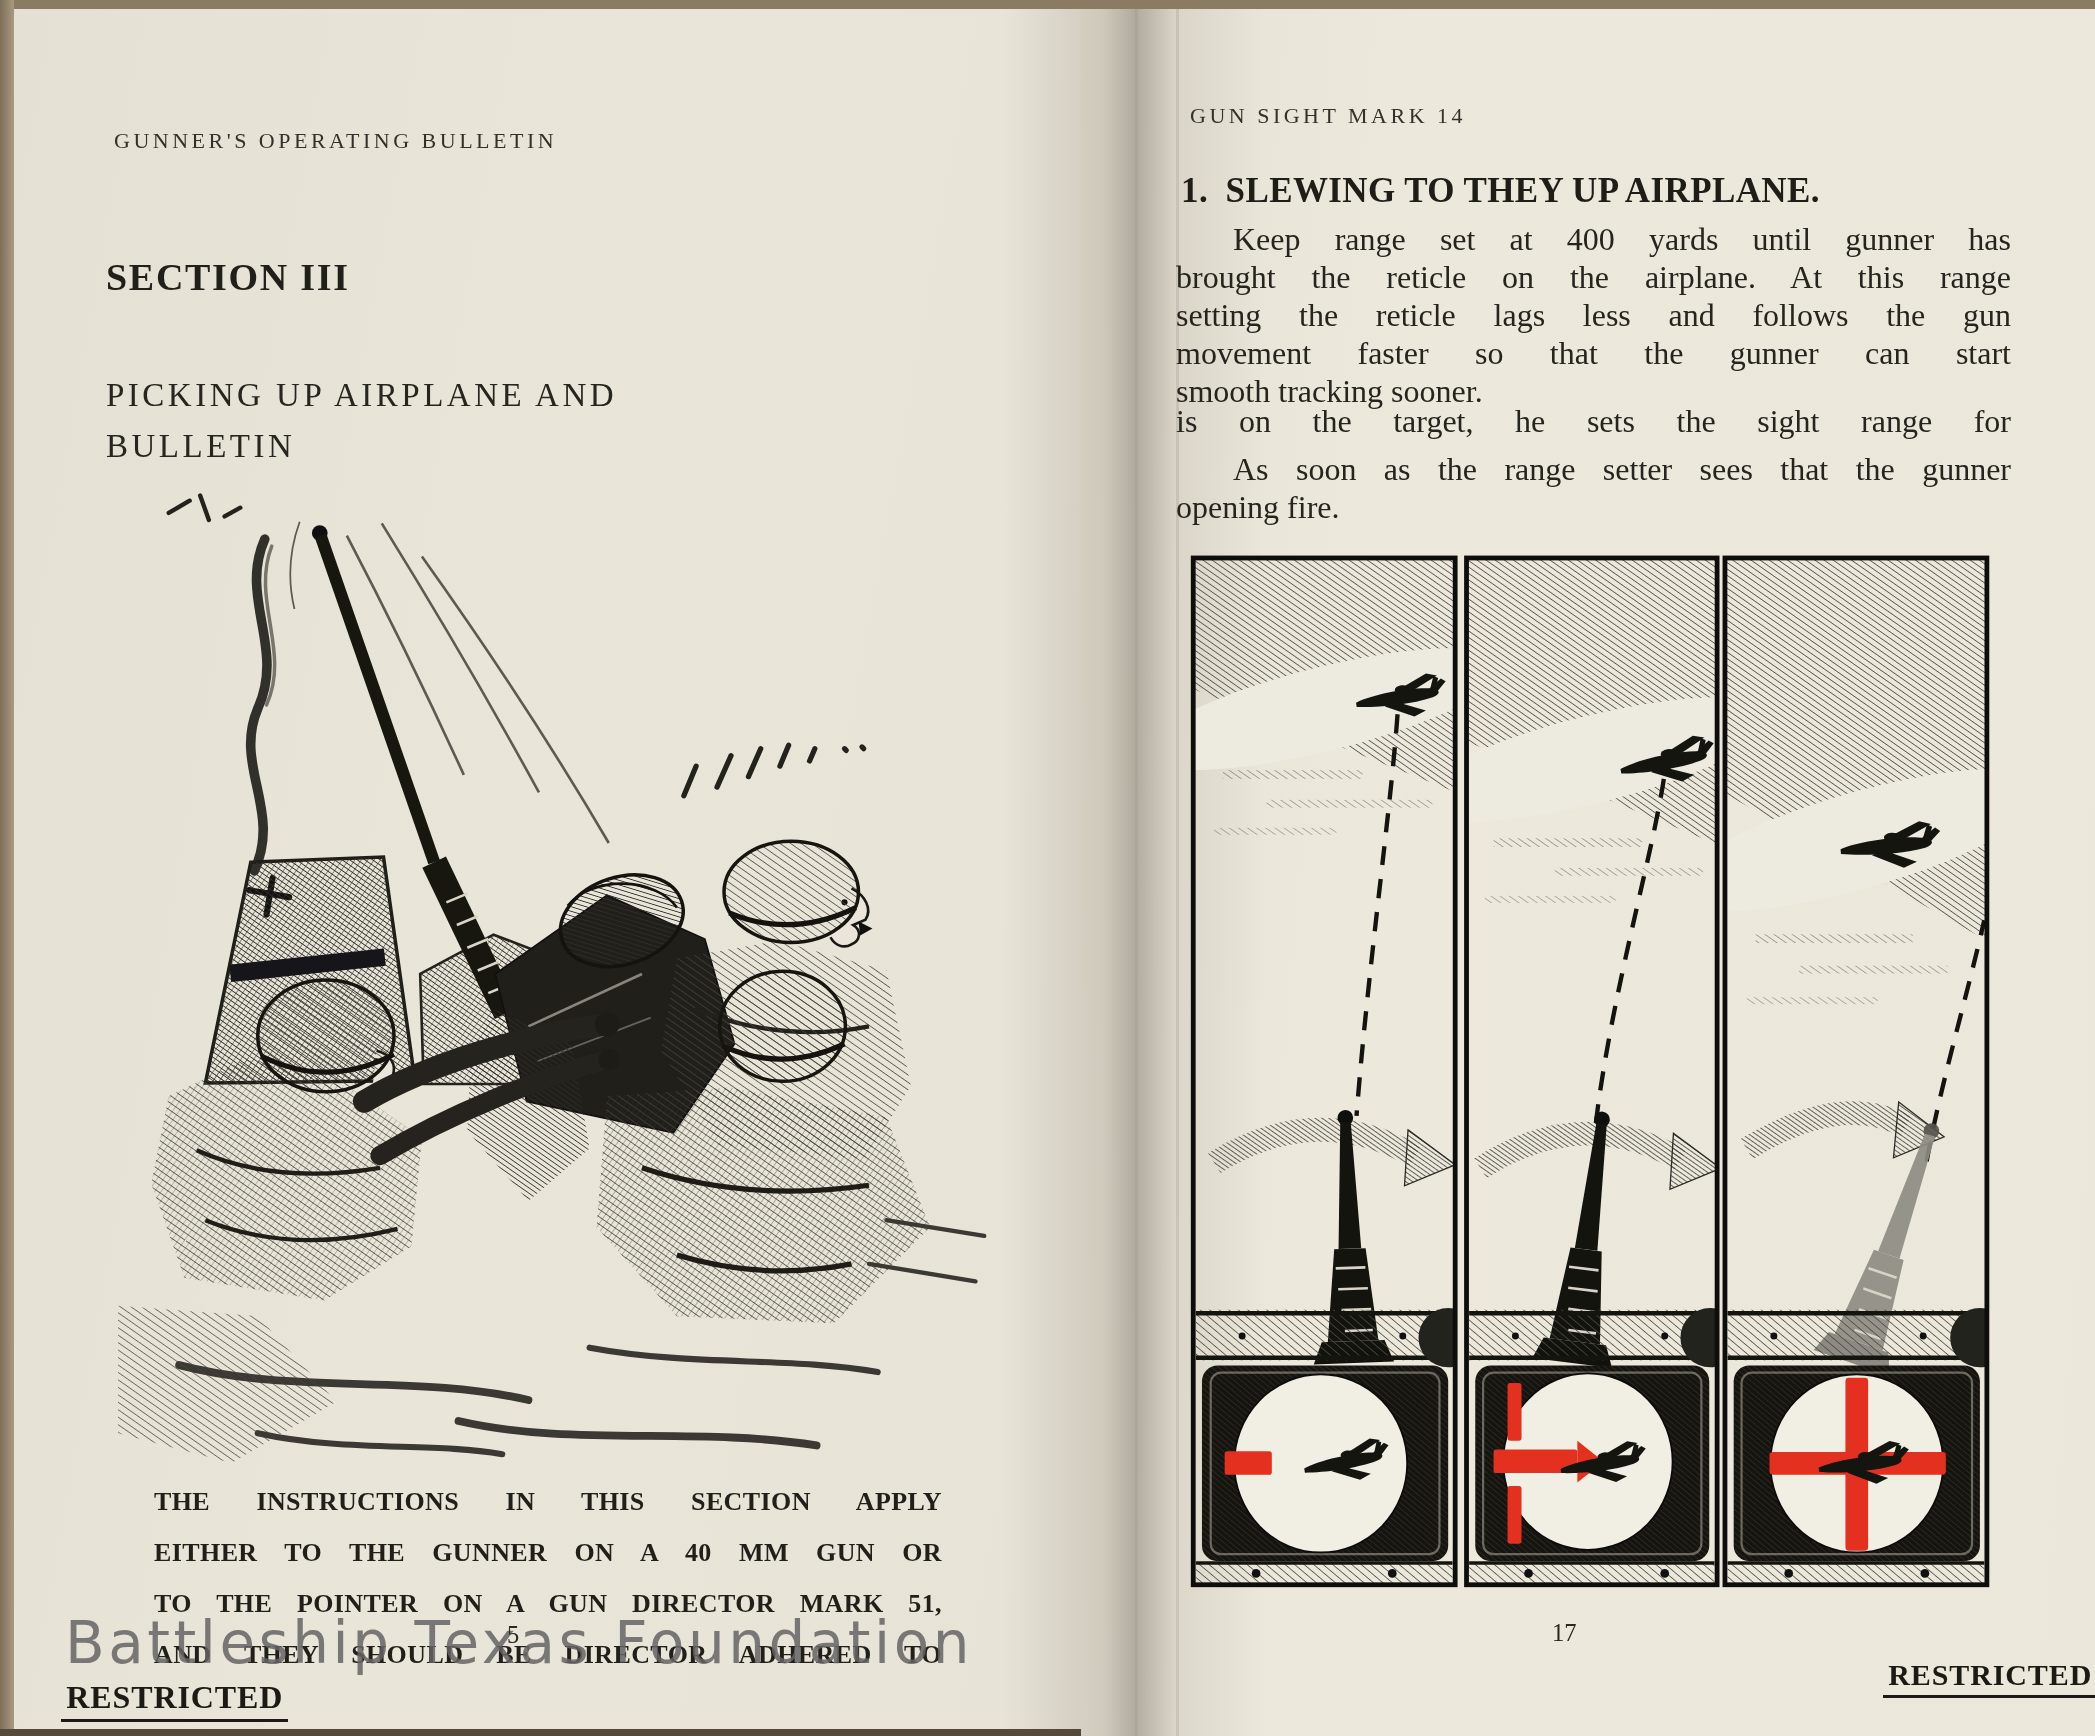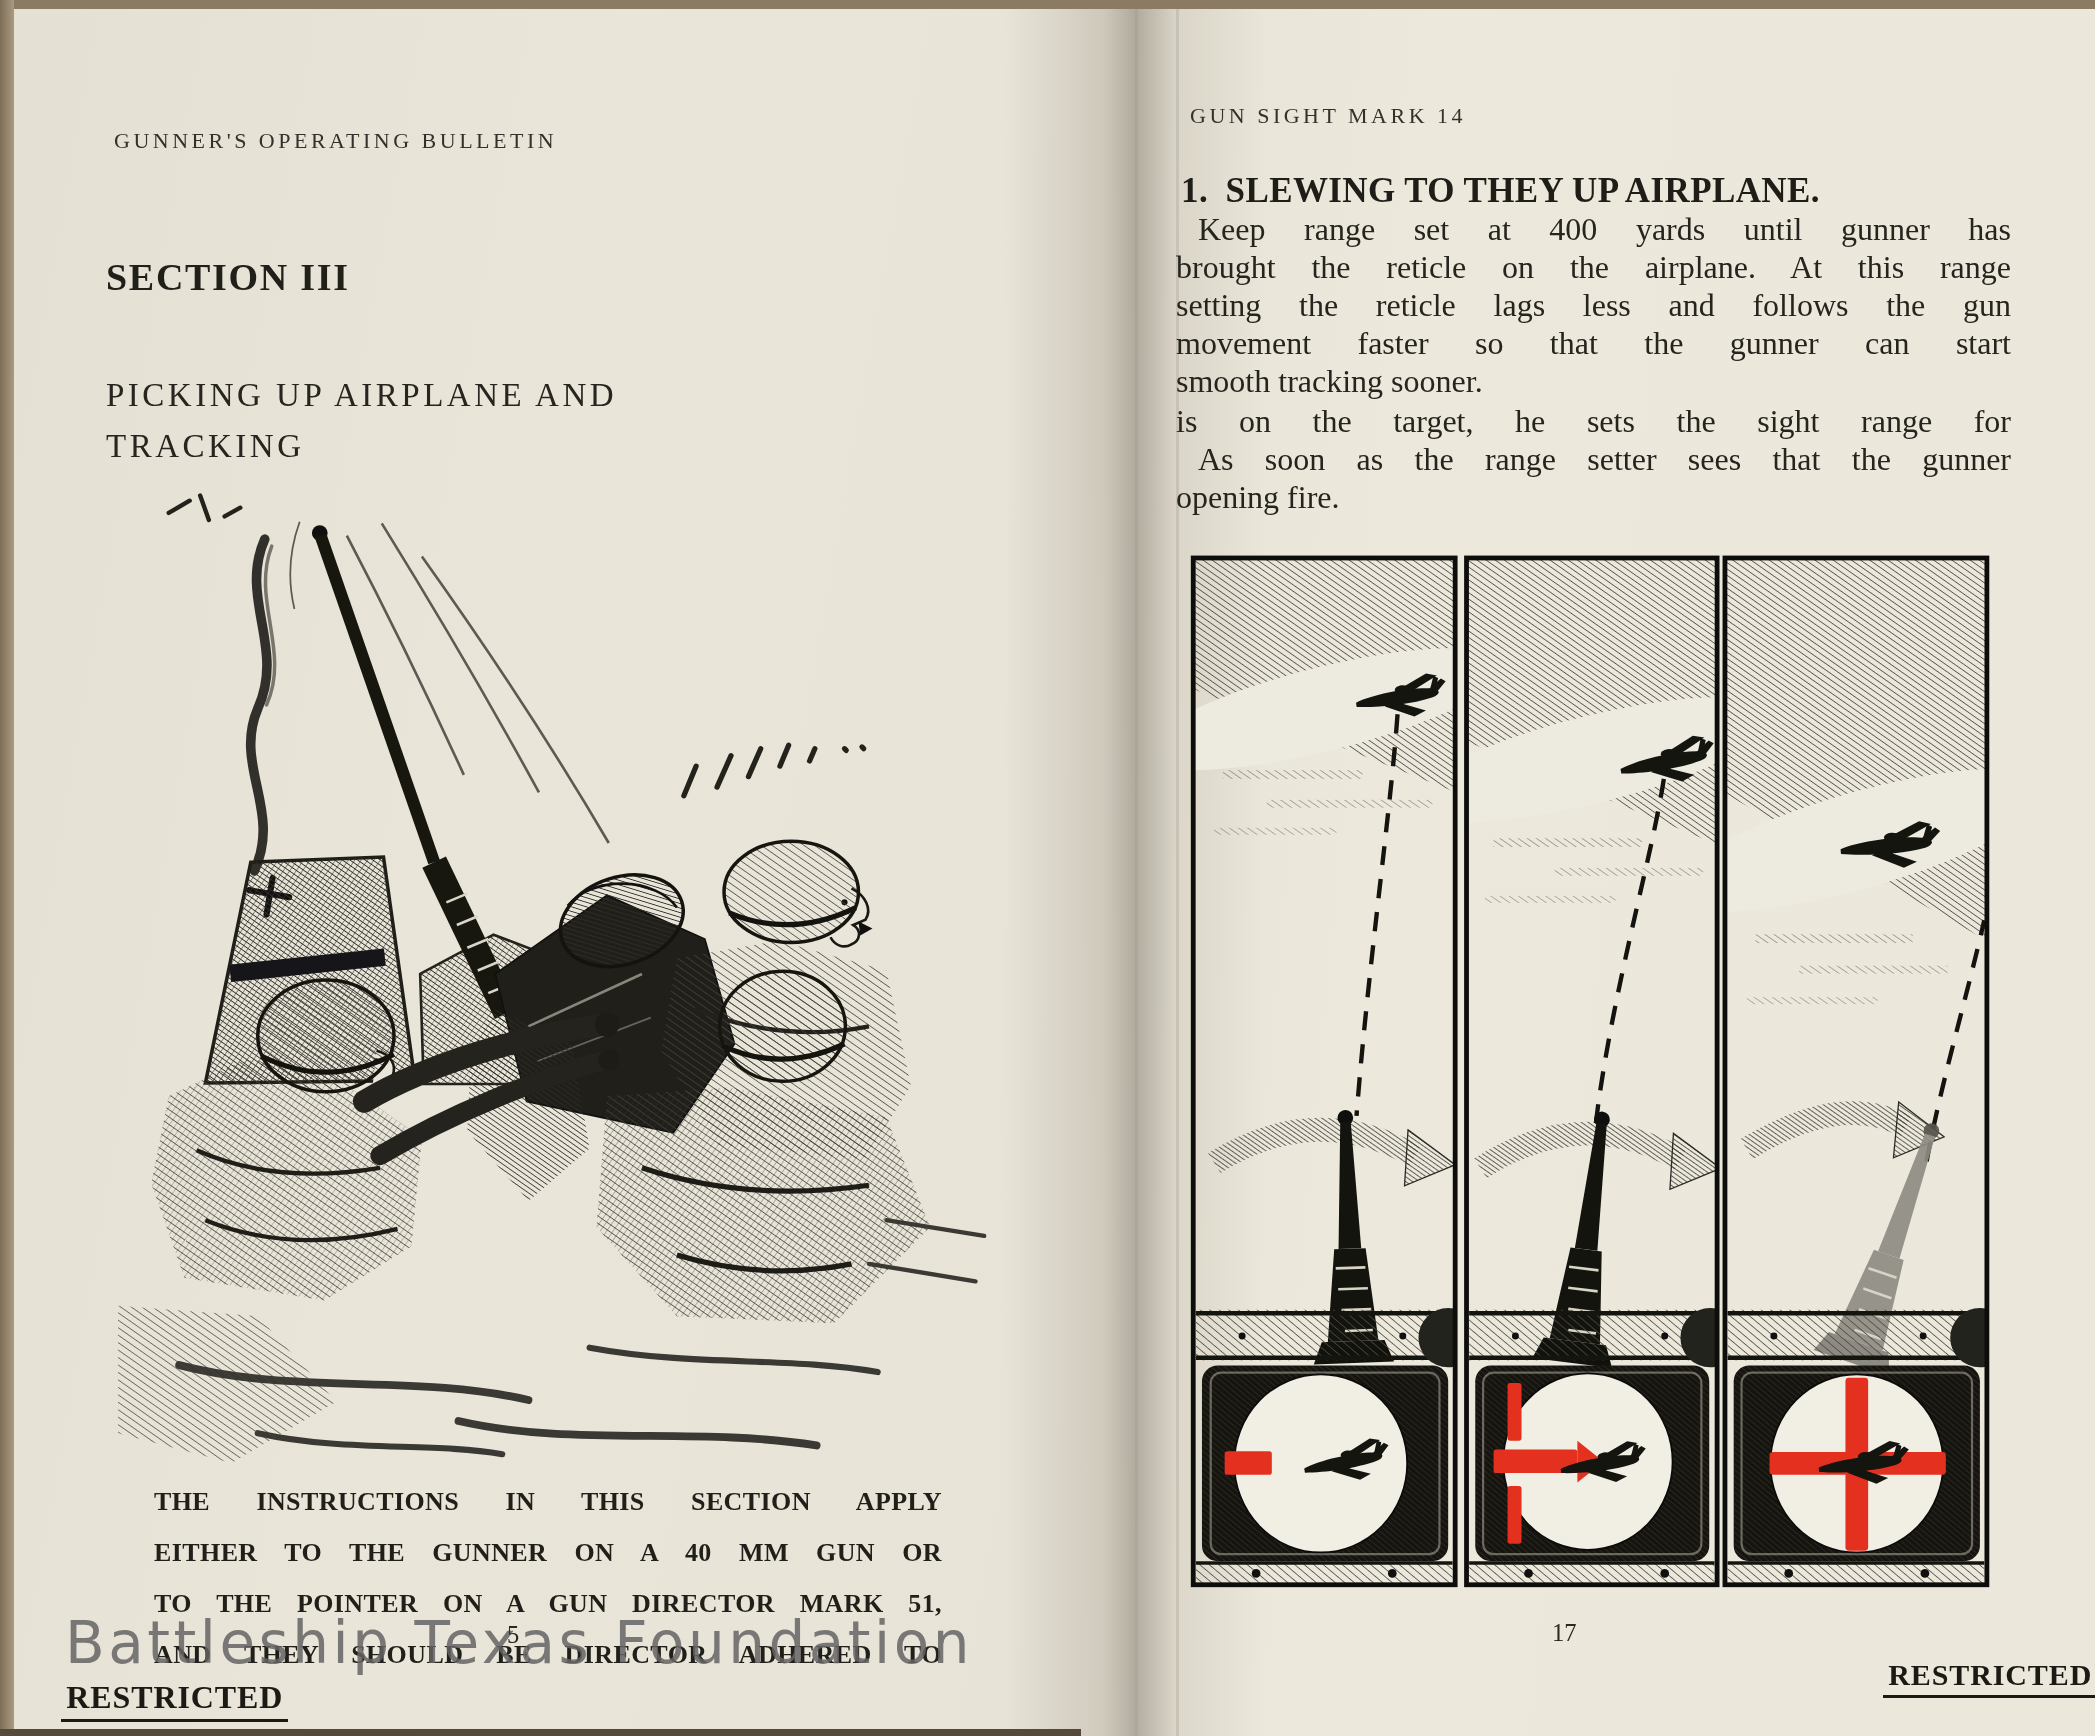--- a/index.html
+++ b/index.html
@@ -21,21 +21,21 @@
   .center{text-align:left;}
   .running-header{font-size:22px;letter-spacing:3.5px;color:#33312b;}
   .section-title{font-size:38px;font-weight:bold;letter-spacing:1.7px;color:#211f1a;}
   .subtitle{font-size:33px;letter-spacing:3.5px;line-height:51px;color:#27251f;}
   .caption{font-size:26px;font-weight:bold;line-height:51px;letter-spacing:0.4px;color:#211f1a;width:788px;}
   .body-text{font-size:32px;line-height:38px;color:#26241e;width:835px;}
   .heading{font-size:35px;font-weight:bold;color:#1f1d18;letter-spacing:0.4px;}
   .heading .hnum{margin-right:17.5px;}
   .jline{text-align:justify;text-align-last:justify;}
   .endline{text-align:left;text-align-last:left;}
-  .indent{padding-left:22px;}
+  .indent{padding-left:57px;margin-top:10px;}
   .pageno{font-size:24.5px;color:#2b2922;}
   .restricted{font-size:32px;font-weight:bold;letter-spacing:0.9px;color:#1c1a15;
     border-bottom:3.5px solid #1c1a15;padding:0 5.2px 4.4px 5.2px;}
   .restricted.small{font-size:30px;}
   .watermark{font-family:"DejaVu Sans","Liberation Sans",sans-serif;font-size:58px;letter-spacing:3.5px;
     color:rgba(100,100,100,.85);white-space:nowrap;}
   svg{display:block;}
 </style>
 </head>
 <body>
@@ -50,21 +50,21 @@
   <div class="edge-top"></div>
   <div class="edge-left"></div>
   <div class="edge-bottom"></div>
 
   <div class="abs center running-header" style="left:114px;top:128px;width:786px">GUNNER'S OPERATING BULLETIN</div>
 
   <div class="abs center section-title" style="left:106px;top:255px;width:786px">SECTION III</div>
 
   <div class="abs center subtitle" style="left:106px;top:370px;width:786px">
     <div>PICKING UP AIRPLANE AND</div>
-    <div>TRACKING</div>
+    <div>BULLETIN</div>
   </div>
 
   <svg class="abs" style="left:118px;top:485px" width="882" height="991" viewBox="0 0 1010 1135">
     <defs>
       <pattern id="LhA" width="7" height="7" patternUnits="userSpaceOnUse" patternTransform="rotate(-55)">
         <line x1="0" y1="0" x2="0" y2="7" stroke="#45433c" stroke-width="1.7"></line>
       </pattern>
       <pattern id="LhB" width="5" height="5" patternUnits="userSpaceOnUse" patternTransform="rotate(-55)">
         <line x1="0" y1="0" x2="0" y2="5" stroke="#2e2d28" stroke-width="2"></line>
       </pattern>

